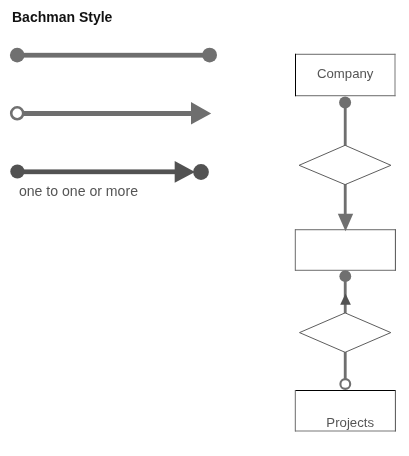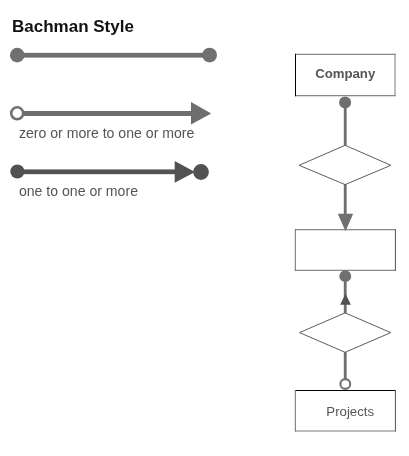--- a/index.html
+++ b/index.html
@@ -8,26 +8,25 @@
     width:409px; height:456px;
     background:#ffffff;
     font-family:"Liberation Sans", sans-serif;
     overflow:hidden;
     position:relative;
   }
   #page { position:absolute; left:0; top:0; width:409px; height:456px; }
   .title {
     position:absolute;
     left:12px; top:8.5px;
-    font-size:17px;
+    font-size:14px;
     font-weight:bold;
     color:#111111;
     letter-spacing:0px;
     white-space:nowrap;
-    margin-top:8px;
   }
   .legend-label {
     position:absolute;
     font-size:14.1px;
     color:#555555;
     white-space:nowrap;
   }
   svg.layer { position:absolute; left:0; top:0; width:409px; height:456px; overflow:visible; }
   .boxlabel {
     position:absolute;
@@ -59,21 +58,20 @@
     </g>
 
     <g>
       <rect x="17.4" y="169.42" width="158.6" height="4.75" fill="#525252"></rect>
       <path d="M174.7 161.07 L195.0 171.95 L174.7 182.83 Z" fill="#525252"></path>
       <circle cx="17.4" cy="171.5" r="7.1" fill="#525252"></circle>
       <circle cx="201.0" cy="172.0" r="7.9" fill="#525252"></circle>
     </g>
   </svg>
 
-  <div class="legend-label" style="left:18.9px; top:125.2px;">zero or more to one or more</div>
   <div class="legend-label" style="left:18.9px; top:183.2px;">one to one or more</div>
 
   <svg class="layer" viewBox="0 0 409 456">
 
     <g>
       <rect x="295.5" y="54.28" width="99.5" height="41.44" fill="#ffffff"></rect>
       <rect x="295.0" y="53.78" width="100.5" height="1" fill="#696969"></rect>
       <rect x="295.0" y="95.22" width="100.5" height="1" fill="#696969"></rect>
       <rect x="295.0" y="53.8" width="1" height="42.4" fill="#000000"></rect>
       <rect x="394.5" y="53.8" width="1" height="42.4" fill="#797979"></rect>
@@ -104,16 +102,16 @@
     <g>
       <rect x="343.81" y="276.2" width="2.83" height="37.6" fill="#6f6f6f"></rect>
       <rect x="343.81" y="351.8" width="2.83" height="32.2" fill="#6f6f6f"></rect>
       <path d="M345.1 312.9 L390.8 332.6 L345.1 352.3 L299.5 332.6 Z" fill="#ffffff" stroke="#595959" stroke-width="0.98"></path>
       <circle cx="345.3" cy="276.2" r="5.9" fill="#707070"></circle>
       <path d="M340.2 304.7 L350.9 304.7 L345.5 293.6 Z" fill="#525252"></path>
       <circle cx="345.3" cy="384" r="4.9" fill="#ffffff" stroke="#707070" stroke-width="2.1"></circle>
     </g>
   </svg>
 
-  <div class="boxlabel" style="left:295.2px; top:66.2px; width:100px;font-weight:bold;">Company</div>
-  <div class="boxlabel" style="left:295.2px; top:404px; width:110px;">Projects</div>
+  <div class="boxlabel" style="left:295.2px; top:66.2px; width:100px;">Company</div>
+  <div class="boxlabel" style="left:295.2px; top:415px; width:110px;">Projects</div>
 
 </div>
 
 </body></html>

